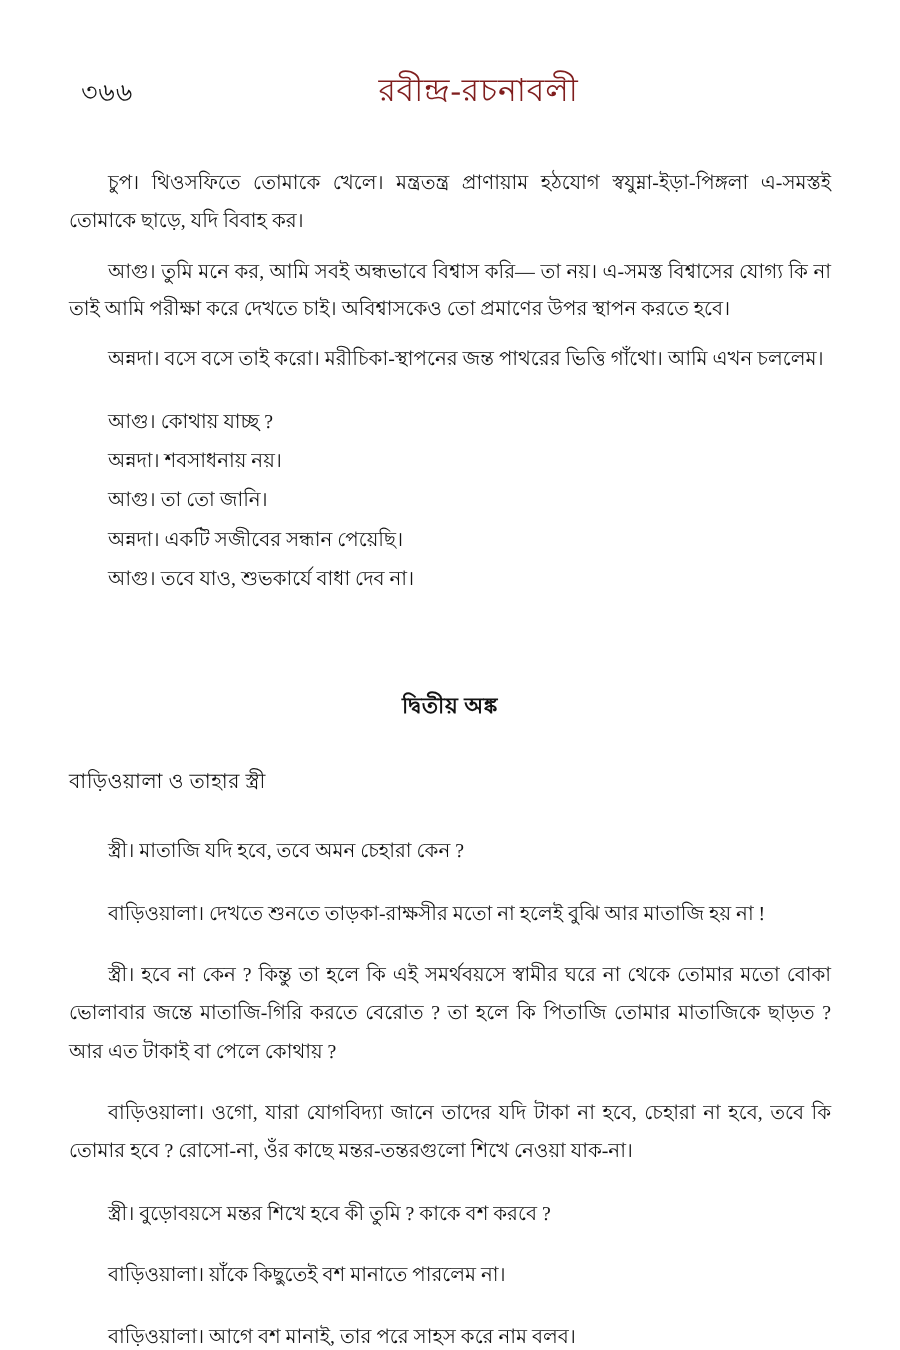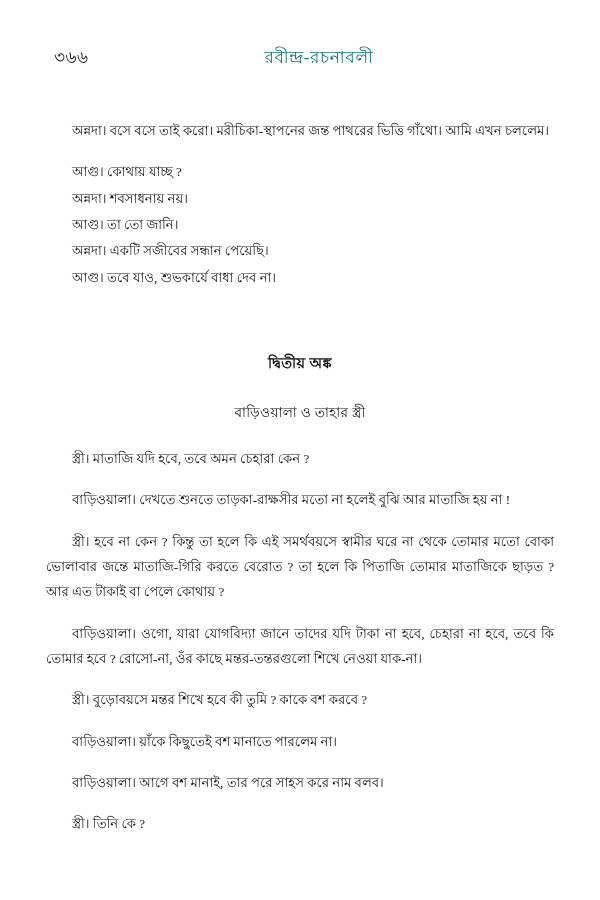--- a/index.html
+++ b/index.html
@@ -29,23 +29,23 @@
   .folio {
     font-size: 17px;
     letter-spacing: 0.5px;
     width: 110px;
     padding-left: 8px;
     color: #161616;
   }
   .book-title {
     flex: 1;
     text-align: center;
-    font-size: 17px;
+    font-size: 21px;
     letter-spacing: 0.6px;
-    color: #0f766e;
+    color: #7f1d1d;
     padding-right: 80px;
     font-family: Liberation Serif, serif;
   }
   .body-text {
     font-size: 13.2px;
     line-height: 1.92;
     text-align: justify;
     color: #131313;
   }
   p.para {
@@ -66,40 +66,42 @@
   .gap-mid { height: 16px; }
   .act-gap { height: 50px; }
   .act-title {
     text-align: center;
     font-size: 14.5px;
     font-weight: bold;
     letter-spacing: 0.4px;
     margin: 10px;
   }
   .scene-title {
-    text-align: center;
+    text-align: left;
     font-size: 13.6px;
     margin: 22px 0 0 0;
     letter-spacing: 0.3px;
   }
   .scene-gap { height: 20px; }
 </style>
 </head>
 <body>
 
 <div class="page">
 
   <div class="header">
     <div class="folio">৩৬৬</div>
     <div class="book-title">রবীন্দ্র-রচনাবলী</div>
   </div>
 
   <div class="body-text">
 
+    <p class="para">চুপ।   থিওসফিতে তোমাকে খেলে।   মন্ত্রতন্ত্র প্রাণায়াম হঠযোগ স্বযুম্না-ইড়া-পিঙ্গলা এ-সমস্তই তোমাকে ছাড়ে, যদি বিবাহ কর।</p>
     <div class="gap-small"></div>
+    <p class="para">আগু।   তুমি মনে কর, আমি সবই অন্ধভাবে বিশ্বাস  করি— তা নয়।   এ-সমস্ত বিশ্বাসের যোগ্য কি না তাই আমি  পরীক্ষা করে দেখতে চাই।   অবিশ্বাসকেও তো প্রমাণের উপর স্থাপন করতে হবে।</p>
     <div class="gap-small"></div>
     <p class="para">অন্নদা।   বসে বসে তাই করো।   মরীচিকা-স্থাপনের জন্ত পাথরের ভিত্তি গাঁথো। আমি এখন চললেম।</p>
 
     <div class="gap-mid"></div>
 
     <p class="dlg tight">আগু।   কোথায় যাচ্ছ ?</p>
     <p class="dlg tight">অন্নদা।   শবসাধনায় নয়।</p>
     <p class="dlg tight">আগু।   তা তো জানি।</p>
     <p class="dlg tight">অন্নদা।   একটি সজীবের সন্ধান পেয়েছি।</p>
     <p class="dlg tight">আগু।   তবে যাও, শুভকার্যে বাধা দেব না।</p>

